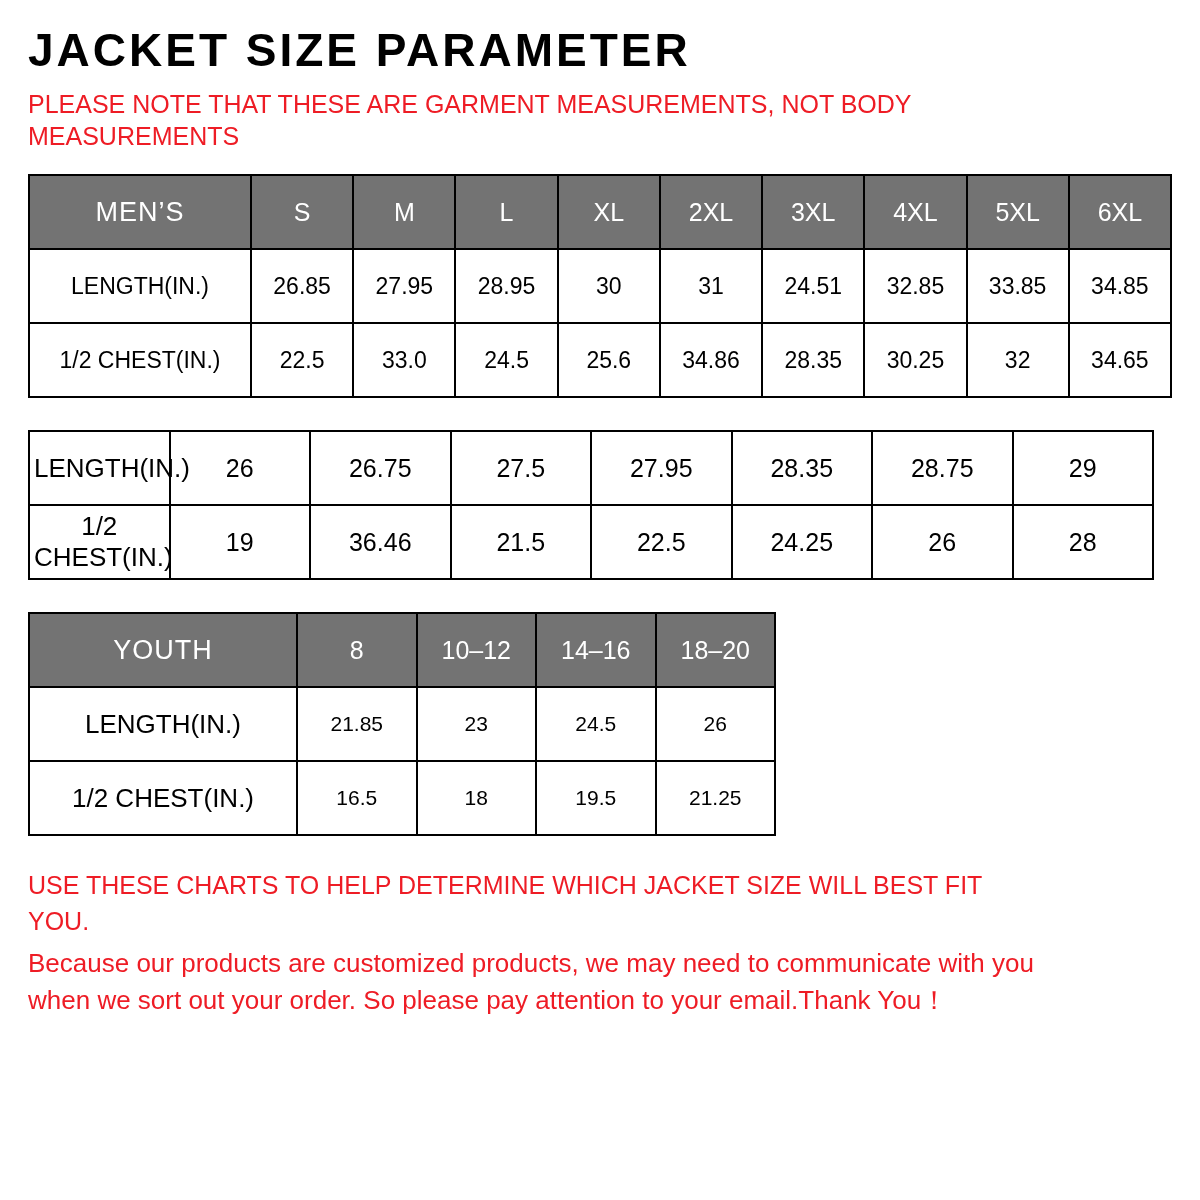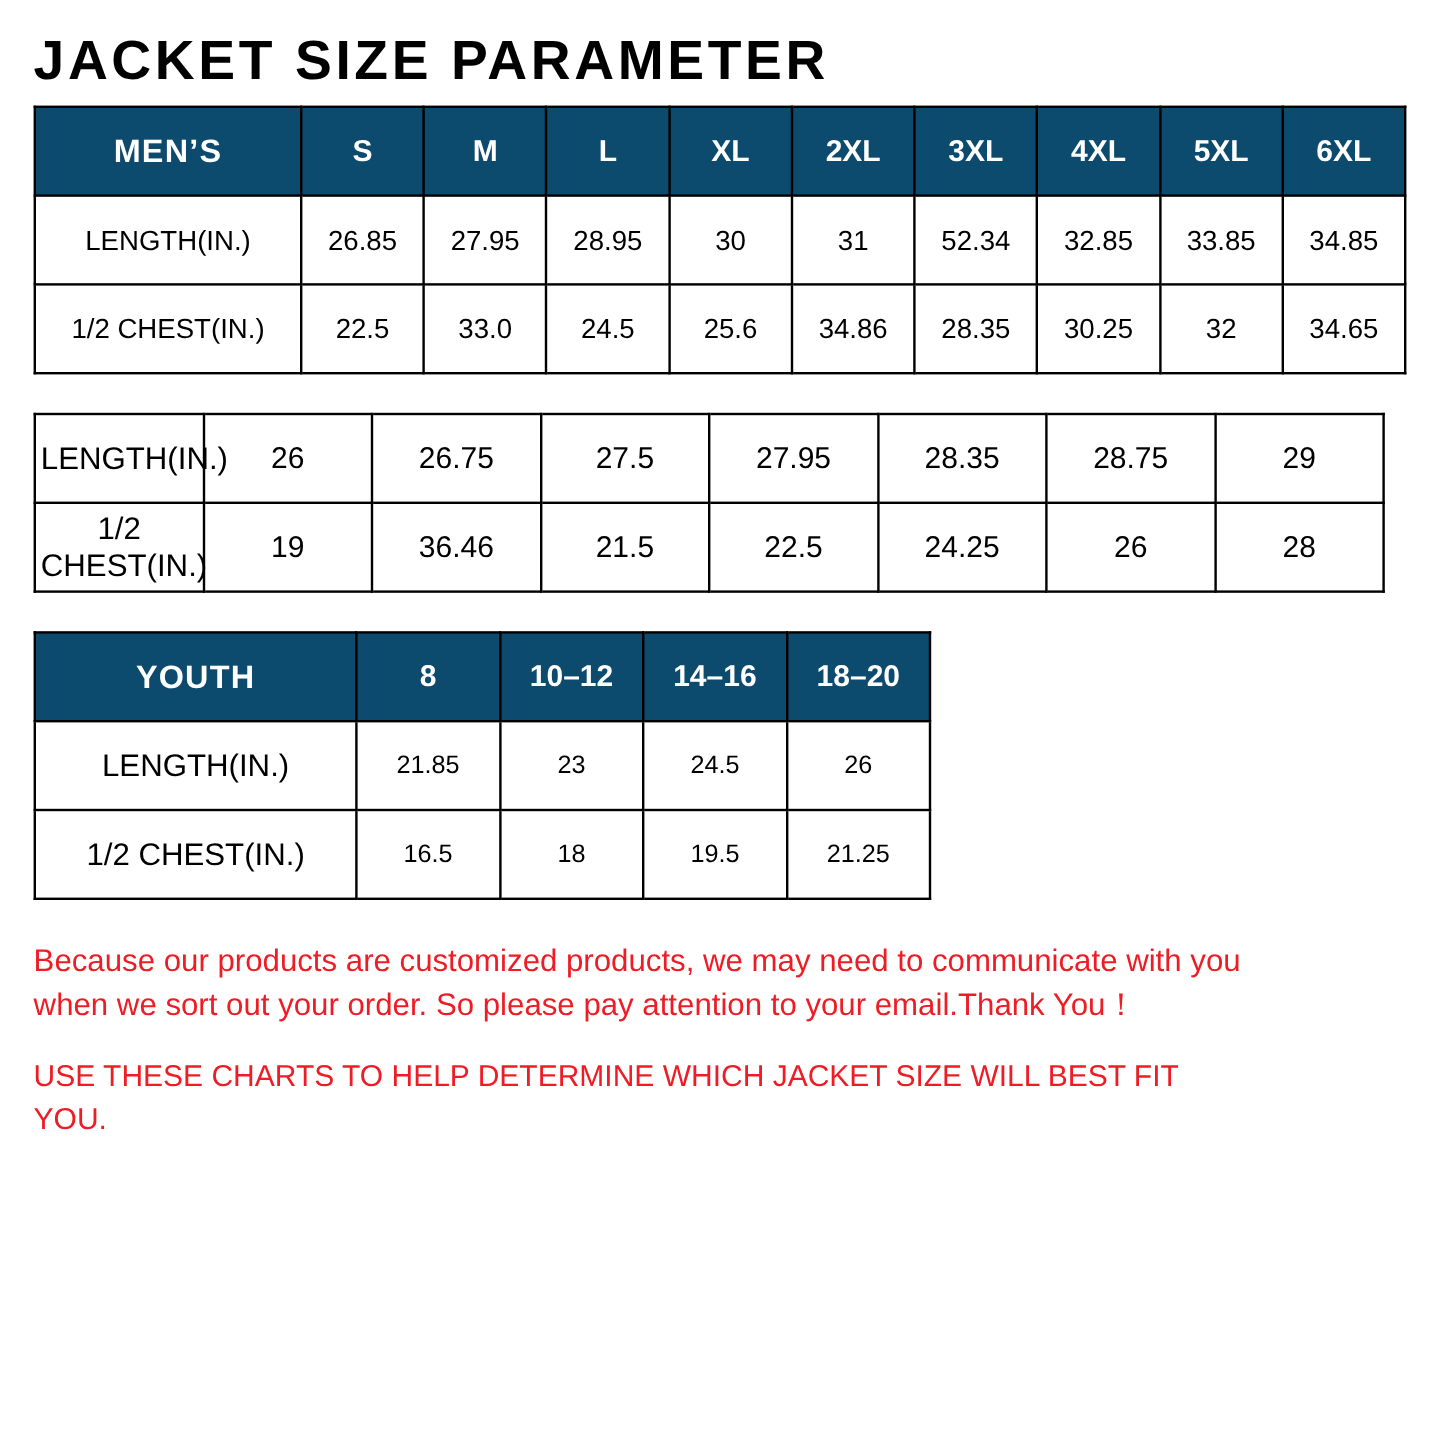--- a/index.html
+++ b/index.html
@@ -44,23 +44,23 @@
     border: 2px solid #000;
     text-align: center;
     vertical-align: middle;
     font-size: 23px;
     height: 72px;
     padding: 0 4px;
     background: #fff;
     color: #000;
   }
   table.size-table tr.head td {
-    background: #0c4a6e;
+    background: #737373;
     color: #ffffff;
-    font-weight: bold;
+    font-weight: normal;
   }
   table.size-table tr.head td.cat {
     font-size: 27px;
     letter-spacing: 1px;
   }
   table.size-table tr.head td.sz {
     font-size: 25px;
   }
   td.rowlabel {
     font-size: 25px;
@@ -100,20 +100,21 @@
     font-size: 25px;
   }
 </style>
 </head>
 <body>
 
 <div class="page">
 
   <h1 class="title">JACKET SIZE PARAMETER</h1>
 
+  <p class="note-red">PLEASE NOTE THAT THESE ARE GARMENT MEASUREMENTS, NOT BODY MEASUREMENTS</p>
 
   <table class="size-table men">
     <tbody>
       <tr class="head">
         <td class="cat">MEN’S</td>
         <td class="sz">S</td>
         <td class="sz">M</td>
         <td class="sz">L</td>
         <td class="sz">XL</td>
         <td class="sz">2XL</td>
@@ -122,21 +123,21 @@
         <td class="sz">5XL</td>
         <td class="sz">6XL</td>
       </tr>
       <tr>
         <td class="rowlabel">LENGTH(IN.)</td>
         <td class="val">26.85</td>
         <td class="val">27.95</td>
         <td class="val">28.95</td>
         <td class="val">30</td>
         <td class="val">31</td>
-        <td class="val">52.34</td>
+        <td class="val">24.51</td>
         <td class="val">32.85</td>
         <td class="val">33.85</td>
         <td class="val">34.85</td>
       </tr>
       <tr>
         <td class="rowlabel">1/2 CHEST(IN.)</td>
         <td class="val">22.5</td>
         <td class="val">33.0</td>
         <td class="val">24.5</td>
         <td class="val">25.6</td>
@@ -193,16 +194,16 @@
       <tr>
         <td class="rowlabel">1/2 CHEST(IN.)</td>
         <td class="val">16.5</td>
         <td class="val">18</td>
         <td class="val">19.5</td>
         <td class="val">21.25</td>
       </tr>
     </tbody>
   </table>
 
+  <p class="footer-red second">USE THESE CHARTS TO HELP DETERMINE WHICH JACKET SIZE WILL BEST FIT YOU.</p>
   <p class="footer-red">Because our products are customized products, we may need to communicate with you when we sort out your order. So please pay attention to your email.Thank You！</p>
-  <p class="footer-red second">USE THESE CHARTS TO HELP DETERMINE WHICH JACKET SIZE WILL BEST FIT YOU.</p>
 
 </div>
 
 </body></html>

